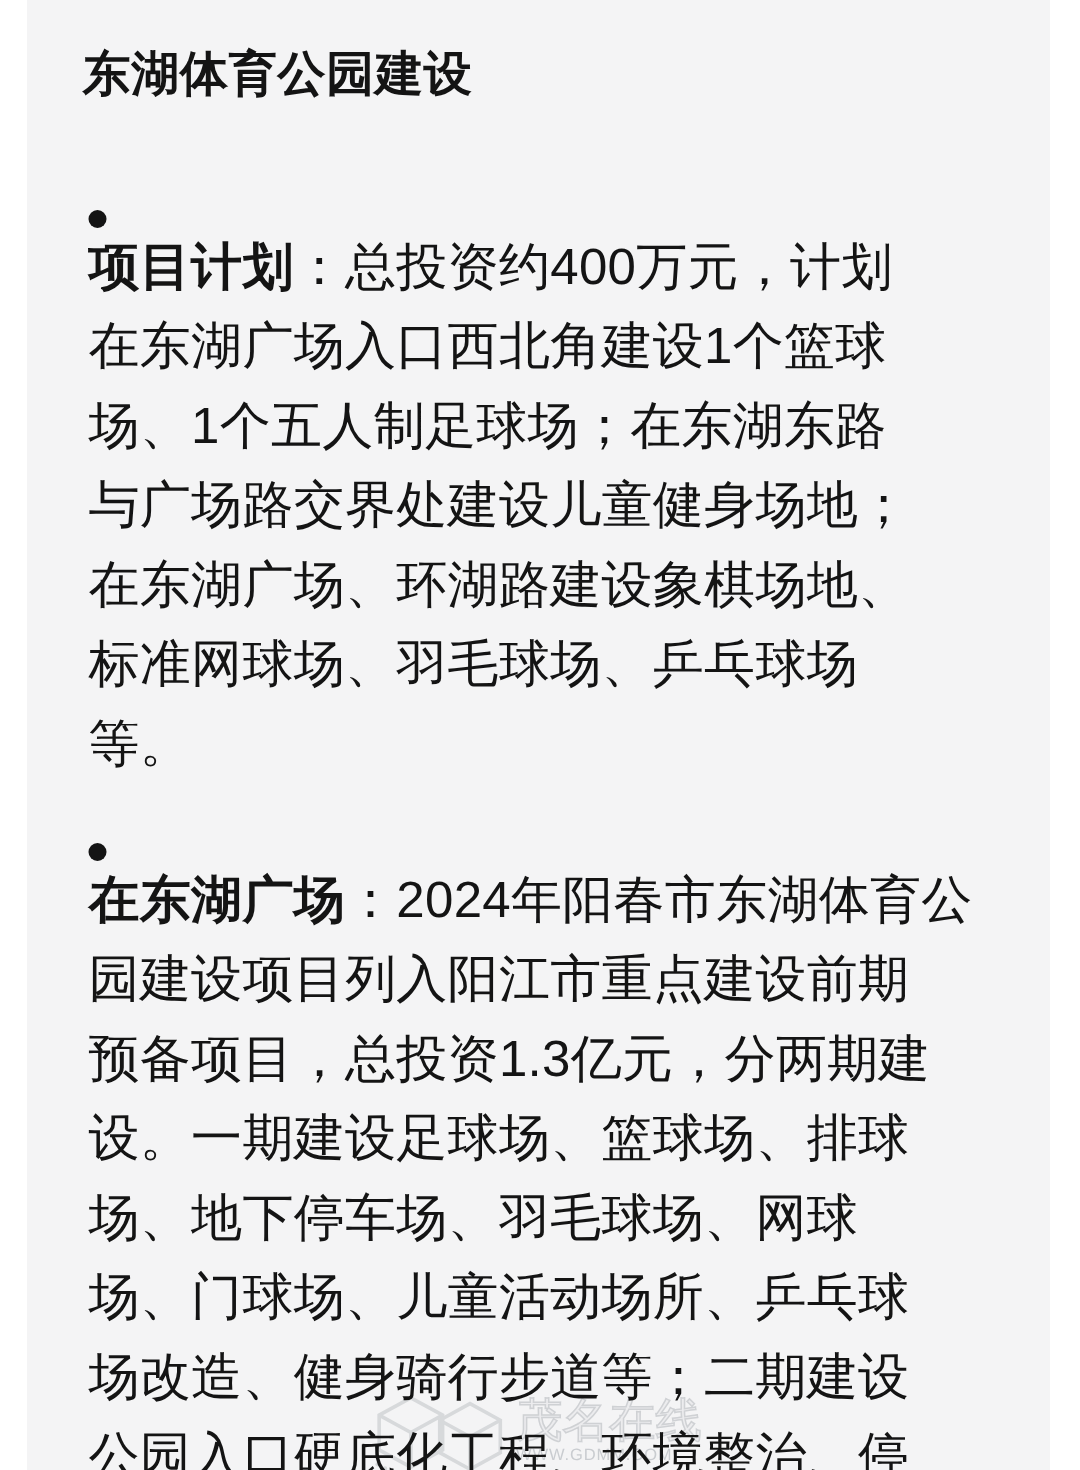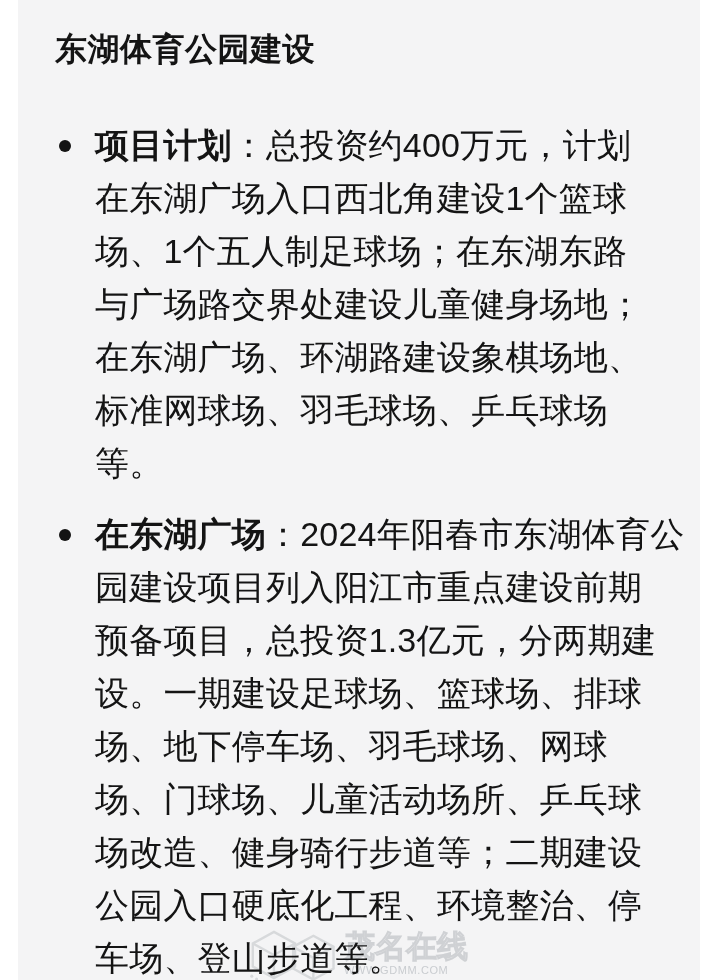--- a/index.html
+++ b/index.html
@@ -31,20 +31,21 @@
   }
   .bullet-list {
     list-style: none;
     margin-top: 48px;
     padding-left: 41px;
   }
   .bullet-item {
     display: flex;
     align-items: flex-start;
     margin-bottom: 18px;
+    flex-direction: column;
   }
   .bullet-dot {
     flex: none;
     width: 12px;
     height: 12px;
     border-radius: 50%;
     background: #141414;
     margin-top: 21px;
     margin-right: 24px;
   }
@@ -75,21 +76,21 @@
     top: 18px;
     width: 98px;
     height: 50px;
   }
   .wm-name {
     position: absolute;
     left: 96px;
     top: 18px;
     font-size: 31px;
     line-height: 34px;
-    font-weight: 700;
+    font-weight: 400;
     color: #ececee;
     -webkit-text-stroke: 1px #cfd1d4;
     letter-spacing: 0;
     white-space: nowrap;
   }
   .wm-url {
     position: absolute;
     left: 96px;
     top: 52px;
     font-size: 11px;

